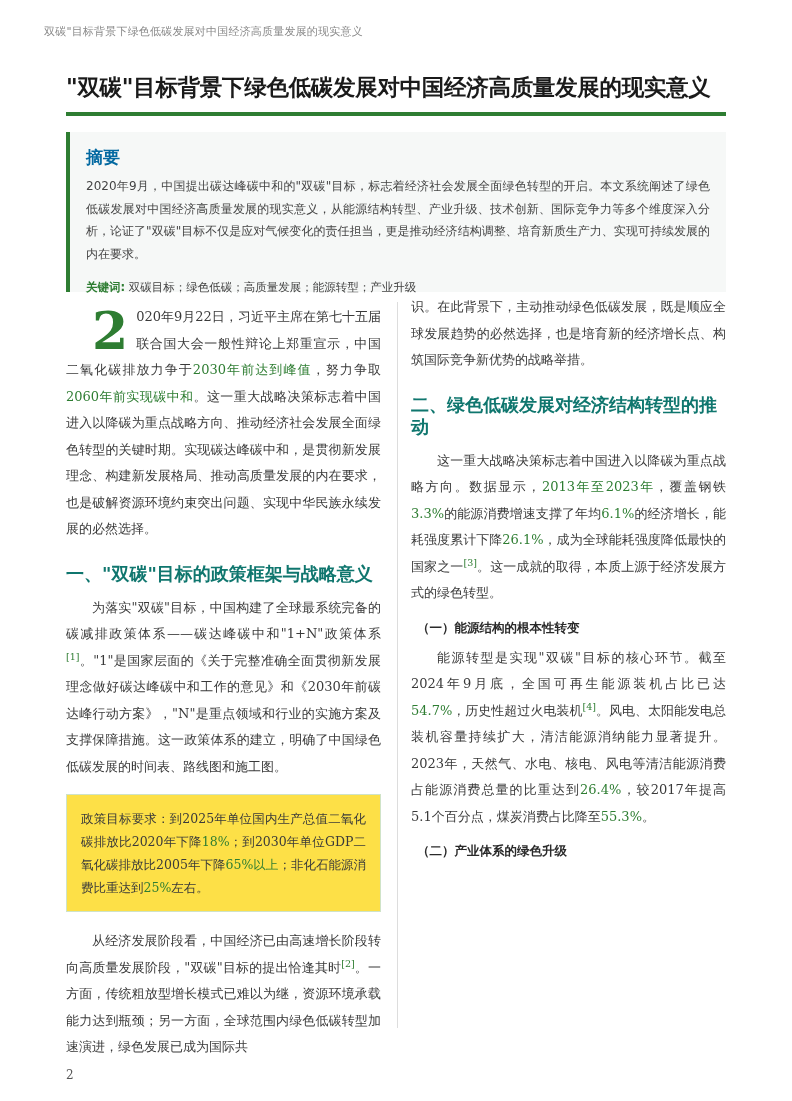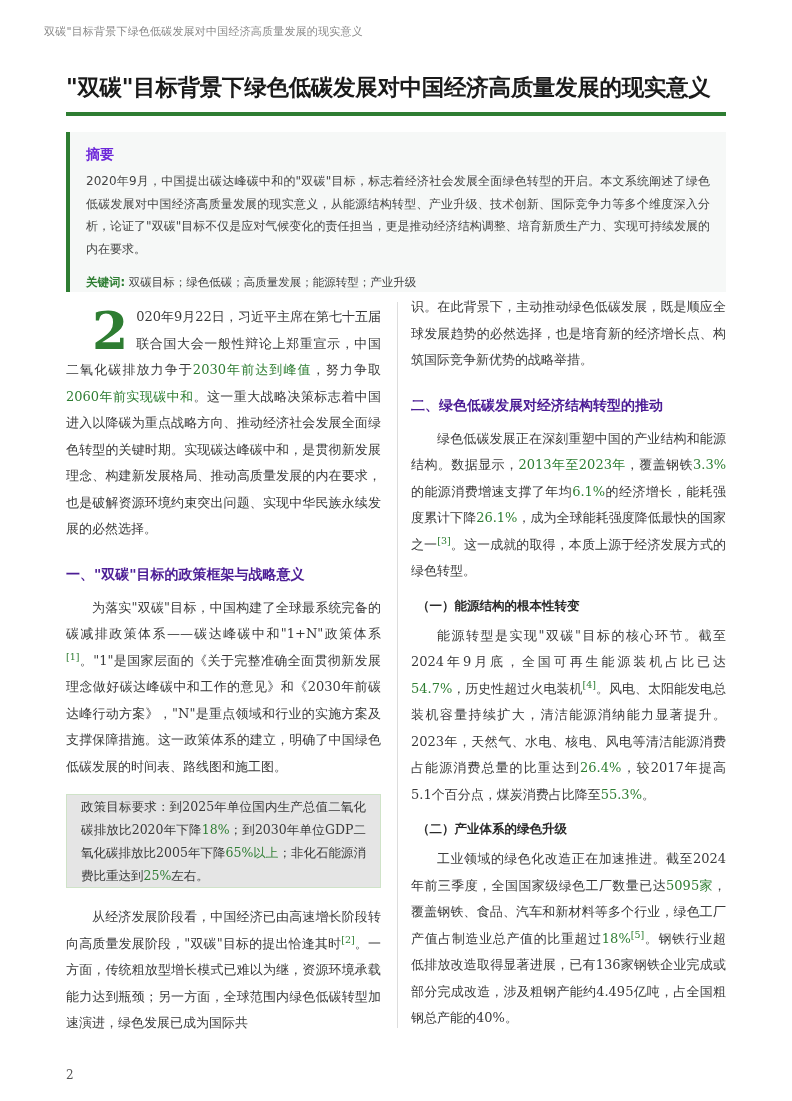--- a/index.html
+++ b/index.html
@@ -19,51 +19,51 @@
   .title-rule {
     position: absolute; left: 66px; top: 112px; width: 660px; height: 4px;
     background: #2e7d32;
   }
   .abstract {
     position: absolute; left: 66px; top: 132px; width: 660px; height: 160px;
     background: #f6f8f7; border-left: 4px solid #2e7d32;
     padding: 14px 16px 0 16px;
     font-family: "DejaVu Sans", "Liberation Sans", sans-serif;
   }
-  .abstract-label { font-size: 14px; font-weight: bold; color: #6d28d9; margin-bottom: 6px; }
+  .abstract-label { font-size: 17px; font-weight: bold; color: #0369a1; margin-bottom: 6px; }
   .abstract-text { font-size: 12px; line-height: 22.5px; color: #444444; text-align: justify; }
   .keywords { margin-top: 15px; font-size: 11.5px; color: #444444; }
   .keywords-label { font-weight: bold; color: #2e7d32; }
 
   .col { position: absolute; top: 304px; width: 315px; font-size: 13px; line-height: 26.5px; color: #3a3a3a; }
   .col-left { left: 66px; }
   .col-right { left: 411px; top: 294px; }
   .col-divider { position: absolute; left: 397px; top: 302px; width: 1px; height: 726px; background: #dddddd; }
 
   p.body { text-align: justify; text-indent: 2em; }
   p.body.noindent { text-indent: 0; }
   .hl { color: #2e7d32; }
   .cite { color: #2e7d32; font-size: 9.5px; vertical-align: super; line-height: 0; }
   .dropcap {
     float: left; font-size: 52px; line-height: 46px; font-weight: bold; color: #2e7d32;
     margin: 4px 8px 0 26px; font-family: "DejaVu Serif", "Liberation Serif", serif;
   }
   h2.section {
     font-family: "DejaVu Sans", "Liberation Sans", sans-serif;
-    font-size: 14px; font-weight: bold; color: #4c1d95; line-height: 22px;
+    font-size: 18px; font-weight: bold; color: #0f766e; line-height: 22px;
     margin: 20px 0 10px 0;
   }
   h3.subsection {
     font-family: Liberation Mono, monospace;
     font-size: 12.5px; font-weight: bold; color: #2a2a2a; line-height: 20px;
     margin: 12px 0 6px 6px;
   }
   .callout {
-    background: #e5e5e5; border: 1px solid #cfe3c8;
-    padding: 0 14px; margin: 14px 0 16px 0;
+    background: #fde047; border: 1px solid #cfe3c8;
+    padding: 12px 14px; margin: 14px 0 16px 0;
     font-size: 12.5px; line-height: 23px; color: #3a3a3a; text-align: justify;
   }
   .page-number {
     position: absolute; left: 66px; top: 1068px; font-size: 12px; color: #555555;
   }
 </style>
 </head>
 <body>
 
 <div class="running-header">双碳"目标背景下绿色低碳发展对中国经济高质量发展的现实意义</div>
@@ -94,22 +94,21 @@
   <div class="callout"><span>政策目标要求：到2025年单位国内生产总值二氧化碳排放比2020年下降</span><span class="hl">18%</span><span>；到2030年单位GDP二氧化碳排放比2005年下降</span><span class="hl">65%以上</span><span>；非化石能源消费比重达到</span><span class="hl">25%</span><span>左右。</span></div>
 
   <p class="body"><span>从经济发展阶段看，中国经济已由高速增长阶段转向高质量发展阶段，"双碳"目标的提出恰逢其时</span><a class="cite">[2]</a><span>。一方面，传统粗放型增长模式已难以为继，资源环境承载能力达到瓶颈；另一方面，全球范围内绿色低碳转型加速演进，绿色发展已成为国际共</span></p>
 </div>
 
 <div class="col col-right">
   <p class="body noindent">识。在此背景下，主动推动绿色低碳发展，既是顺应全球发展趋势的必然选择，也是培育新的经济增长点、构筑国际竞争新优势的战略举措。</p>
 
   <h2 class="section">二、绿色低碳发展对经济结构转型的推动</h2>
 
-  <p class="body"><span>绿色低碳发展正在深刻重塑中国的产业结构和能源结构。数据显示，</span><span class="hl">2013年至2023年</span><span>，覆盖钢铁</span><span class="hl">3.3%</span><span>的能源消费增速支撑了年均</span><span class="hl">6.1%</span><span>的经济增长，能耗强度累计下降</span><span class="hl">26.1%</span><span>，成为全球能耗强度降低最快的国家之一</span><a class="cite">[3]</a><span>。这一成就的取得，本质上源于经济发展方式的绿色转型。</span></p>
+  <p class="body"><span>这一重大战略决策标志着中国进入以降碳为重点战略方向。数据显示，</span><span class="hl">2013年至2023年</span><span>，覆盖钢铁</span><span class="hl">3.3%</span><span>的能源消费增速支撑了年均</span><span class="hl">6.1%</span><span>的经济增长，能耗强度累计下降</span><span class="hl">26.1%</span><span>，成为全球能耗强度降低最快的国家之一</span><a class="cite">[3]</a><span>。这一成就的取得，本质上源于经济发展方式的绿色转型。</span></p>
 
   <h3 class="subsection">（一）能源结构的根本性转变</h3>
   <p class="body"><span>能源转型是实现"双碳"目标的核心环节。截至2024年9月底，全国可再生能源装机占比已达</span><span class="hl">54.7%</span><span>，历史性超过火电装机</span><a class="cite">[4]</a><span>。风电、太阳能发电总装机容量持续扩大，清洁能源消纳能力显著提升。2023年，天然气、水电、核电、风电等清洁能源消费占能源消费总量的比重达到</span><span class="hl">26.4%</span><span>，较2017年提高5.1个百分点，煤炭消费占比降至</span><span class="hl">55.3%</span><span>。</span></p>
 
   <h3 class="subsection">（二）产业体系的绿色升级</h3>
-  <p class="body"><span>工业领域的绿色化改造正在加速推进。截至2024年前三季度，全国国家级绿色工厂数量已达</span><span class="hl">5095家</span><span>，覆盖钢铁、食品、汽车和新材料等多个行业，绿色工厂产值占制造业总产值的比重超过</span><span class="hl">18%</span><a class="cite">[5]</a><span>。钢铁行业超低排放改造取得显著进展，已有136家钢铁企业完成或部分完成改造，涉及粗钢产能约4.495亿吨，占全国粗钢总产能的40%。</span></p>
 </div>
 
 <div class="page-number">2</div>
 
 </body></html>

